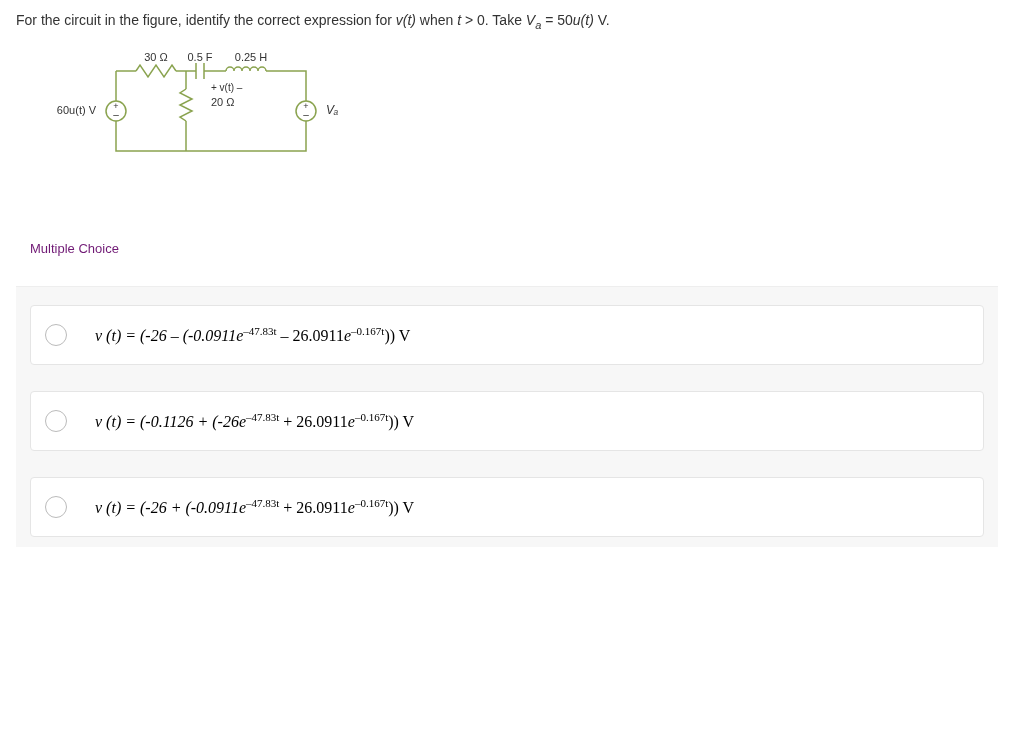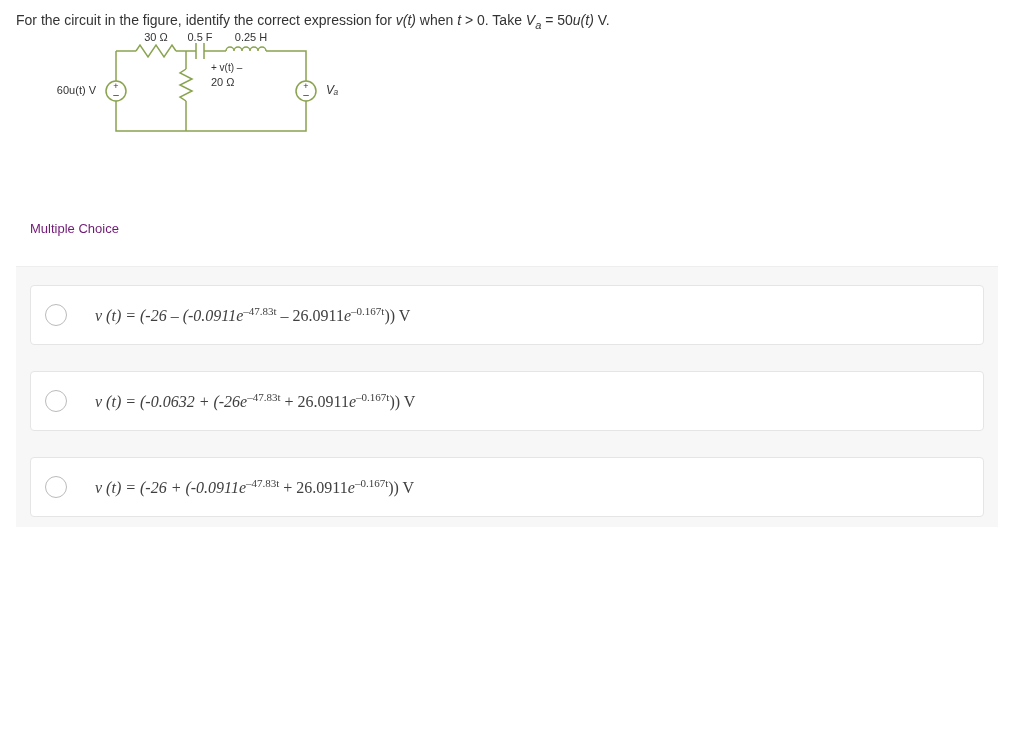--- a/index.html
+++ b/index.html
@@ -6,20 +6,21 @@
     body {
       font-family: Arial, sans-serif;
       background: #fff;
       width: 1014px;
       height: 749px;
       padding: 12px 16px;
     }
     .question-text {
       font-size: 14px;
       color: #333;
+      margin-bottom: 20px;
     }
     .question-text .ital { font-style: italic; }
     .question-text .sub { vertical-align: sub; font-size: 11px; }
     .circuit-container {
       margin-left: 20px;
       margin-bottom: 60px;
     }
     .circuit-svg { display: block; }
     .mc-header {
       font-size: 13px;
@@ -45,21 +46,21 @@
     .radio-circle {
       width: 22px;
       height: 22px;
       border: 1.5px solid #bbb;
       border-radius: 50%;
       flex-shrink: 0;
     }
     .option-text {
       font-family: 'Times New Roman', serif;
       font-size: 16px;
-      color: #404040;
+      color: #000000;
     }
     .option-text .ital { font-style: italic; }
     .option-text .sup { vertical-align: super; font-size: 11px; }
   </style>
 </head>
 <body>
 
 <div class="question-text">
   <span>For the circuit in the figure, identify the correct expression for </span><span class="ital">v(t)</span><span> when </span><span class="ital">t</span><span> &gt; 0. Take </span><span class="ital">V</span><span class="ital sub">a</span><span> = 50</span><span class="ital">u(t)</span><span> V.</span>
 </div>
@@ -118,21 +119,21 @@
   <div class="option-row">
     <div class="radio-circle"></div>
     <div class="option-text">
       <span class="ital">v (t) = (-26 – (-0.0911</span><span class="ital">e</span><span class="sup">–47.83t</span><span> – 26.0911</span><span class="ital">e</span><span class="sup">–0.167t</span><span>)) V</span>
     </div>
   </div>
 
   <div class="option-row">
     <div class="radio-circle"></div>
     <div class="option-text">
-      <span class="ital">v (t) = (-0.0632 + (-26</span><span class="ital">e</span><span class="sup">–47.83t</span><span> + 26.0911</span><span class="ital">e</span><span class="sup">–0.167t</span><span>)) V</span>
+      <span class="ital">v (t) = (-0.1126 + (-26</span><span class="ital">e</span><span class="sup">–47.83t</span><span> + 26.0911</span><span class="ital">e</span><span class="sup">–0.167t</span><span>)) V</span>
     </div>
   </div>
 
 
   <div class="option-row" style="margin-bottom:0;">
     <div class="radio-circle"></div>
     <div class="option-text">
       <span class="ital">v (t) = (-26 + (-0.0911</span><span class="ital">e</span><span class="sup">–47.83t</span><span> + 26.0911</span><span class="ital">e</span><span class="sup">–0.167t</span><span>)) V</span>
     </div>
   </div>

